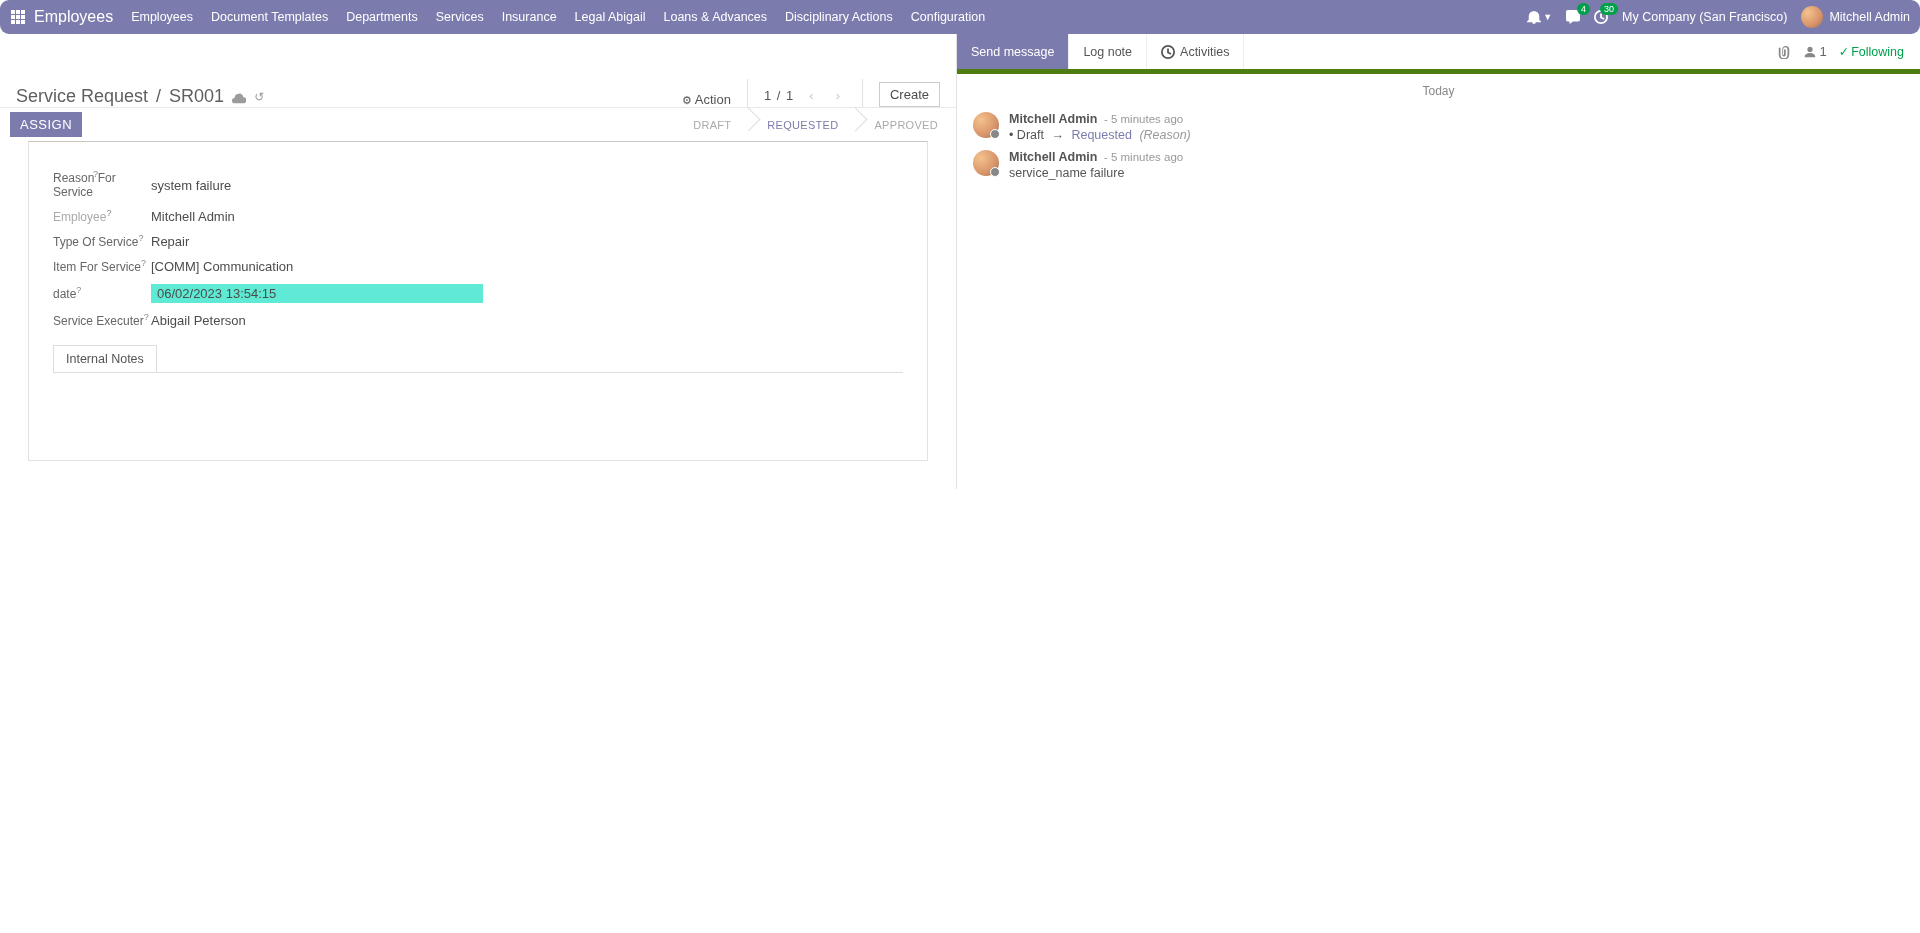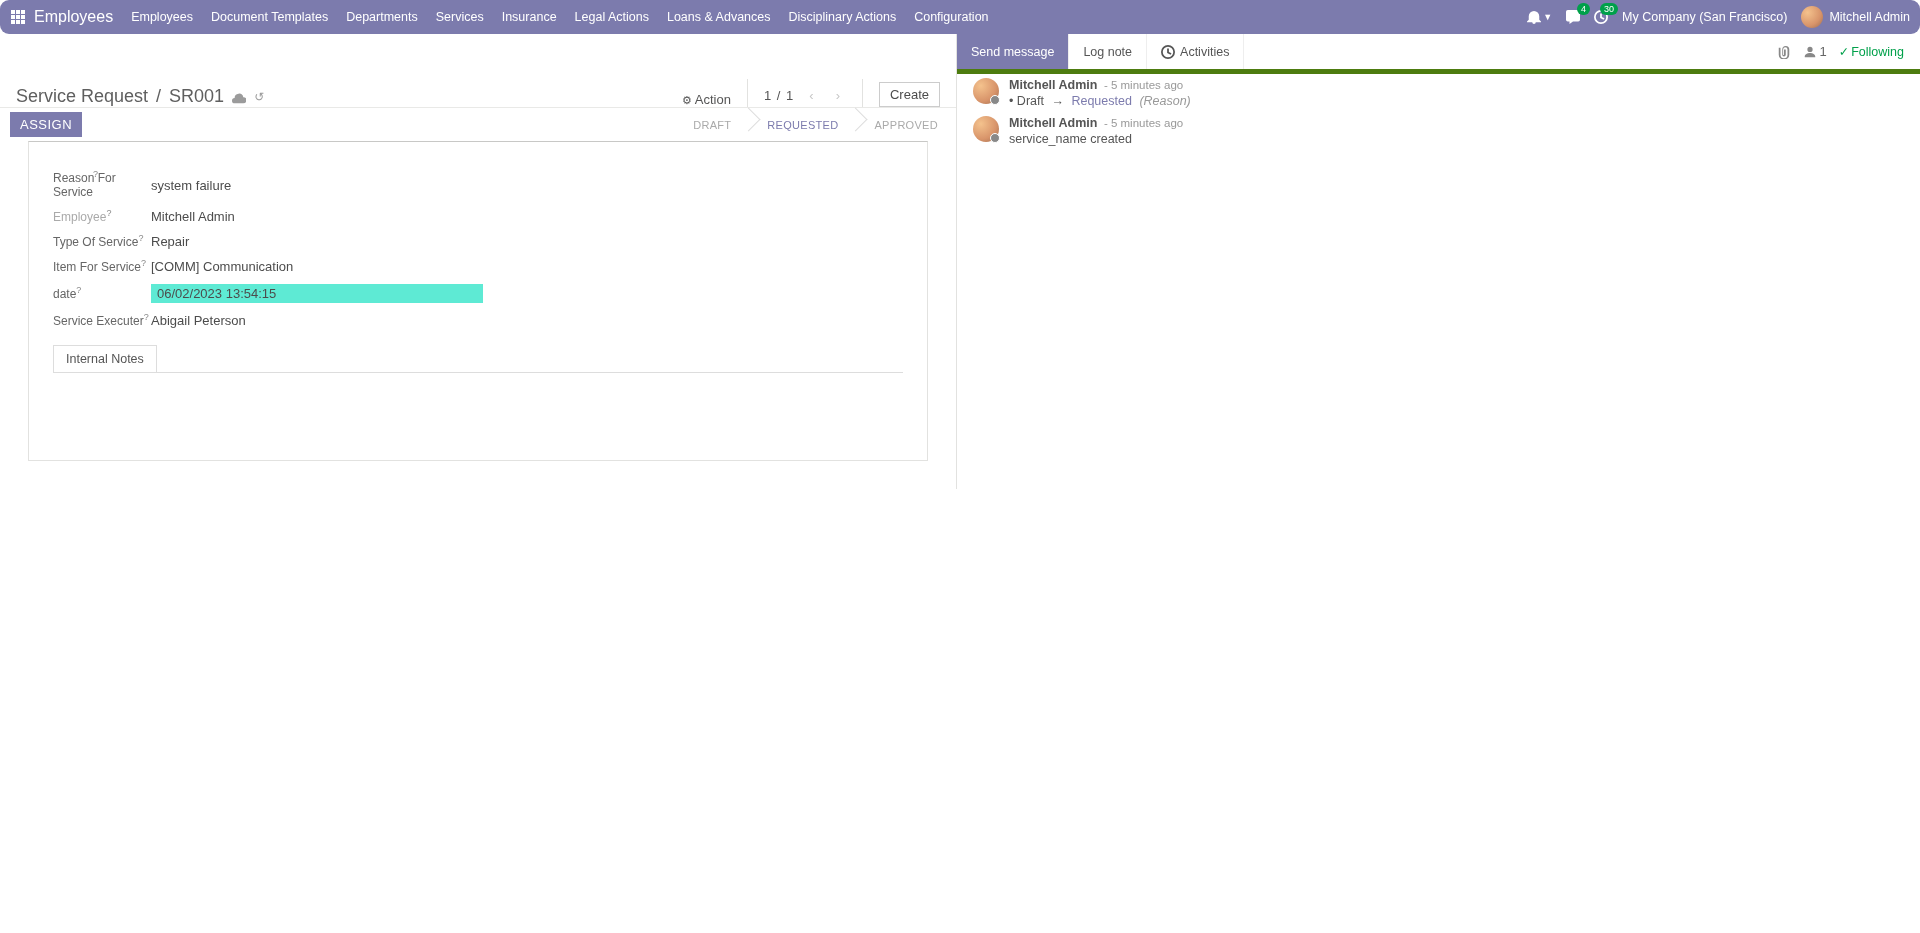--- a/index.html
+++ b/index.html
@@ -104,21 +104,21 @@
         <rect x="11" y="11" width="4" height="4"></rect>
       </svg>
   </span>
   <span class="brand">Employees</span>
   <div class="menu">
     <a>Employees</a>
     <a>Document Templates</a>
     <a>Departments</a>
     <a>Services</a>
     <a>Insurance</a>
-    <a>Legal Actions</a>
+    <a>Legal Abigail</a>
     <a>Loans &amp; Advances</a>
     <a>Disciplinary Actions</a>
     <a>Configuration</a>
   </div>
   <div class="right">
     <span class="icon-wrap">
       <svg class="icon-sm" viewBox="0 0 16 16">
           <path d="M8 16a2 2 0 002-2H6a2 2 0 002 2zm6-5V7a6 6 0 10-12 0v4l-2 2v1h16v-1l-2-2z"></path>
         </svg>
       <span class="caret-down">▼</span>
@@ -251,37 +251,38 @@
               <path d="M8 8a3 3 0 100-6 3 3 0 000 6zm0 1c-3 0-6 1.5-6 4v1h12v-1c0-2.5-3-4-6-4z"></path>
             </svg>
           <span>1</span>
         </span>
         <span class="following">
           <span class="check">✓</span><span>Following</span>
         </span>
       </div>
     </div>
 
+    <div class="today-label">Today</div>
 
     <div class="msg">
       <div class="av"></div>
       <div class="body">
         <span class="author">Mitchell Admin</span>
         <span class="time">- 5 minutes ago</span>
         <div class="line bullet">
           <span>Draft</span>
           <span class="arrow">→</span>
           <span class="link">Requested</span>
           <span class="muted">(Reason)</span>
         </div>
       </div>
     </div>
 
     <div class="msg">
       <div class="av"></div>
       <div class="body">
         <span class="author">Mitchell Admin</span>
         <span class="time">- 5 minutes ago</span>
-        <div class="line">service_name created</div>
+        <div class="line">service_name failure</div>
       </div>
     </div>
   </div>
 </div>
 
 </body></html>

